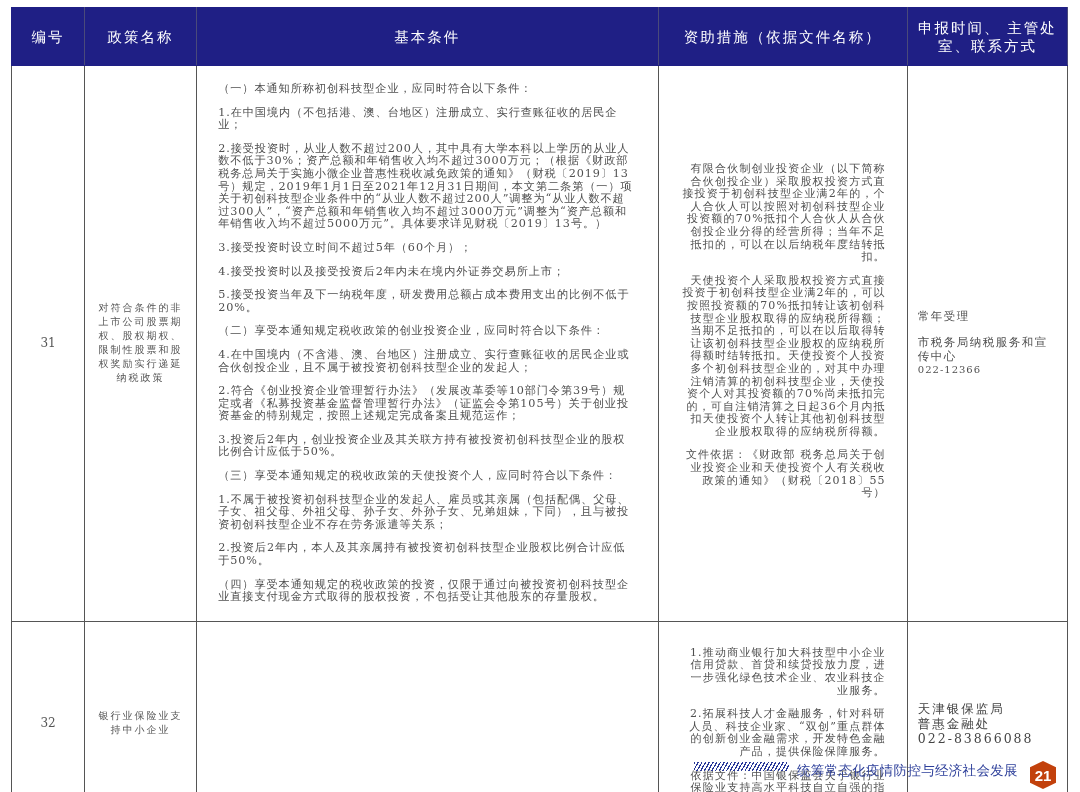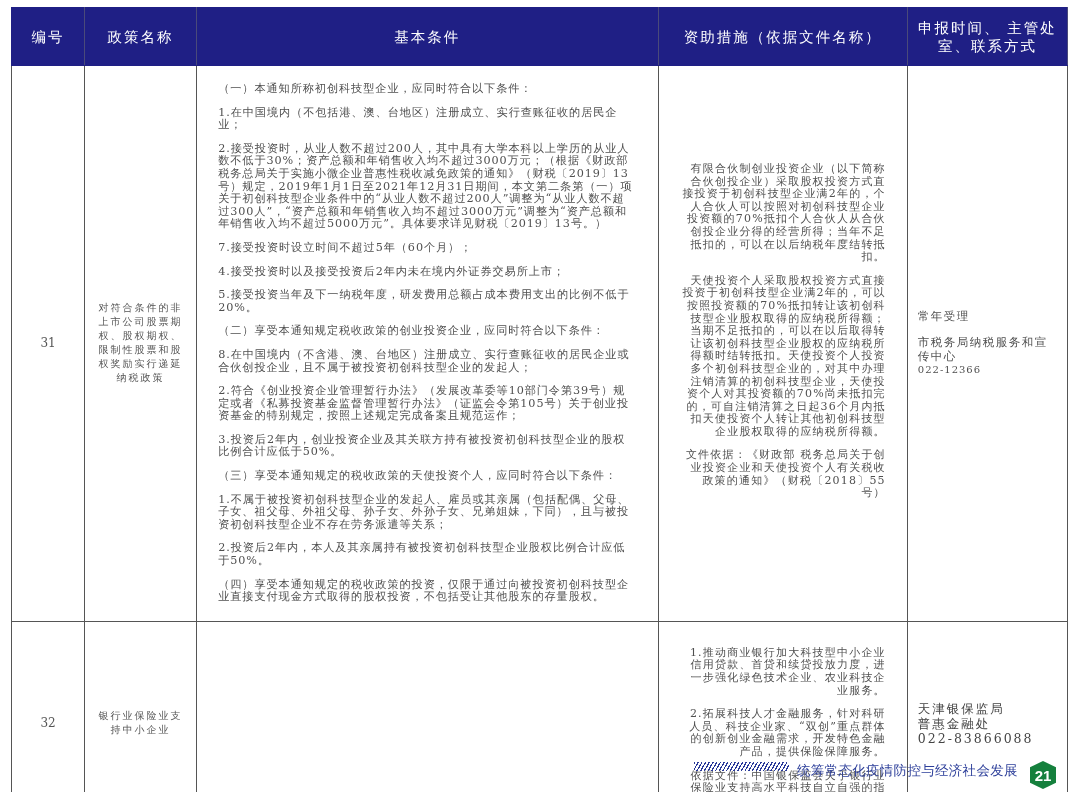--- a/index.html
+++ b/index.html
@@ -25,21 +25,21 @@
     .cond p, .aid p { margin: 11px; }
     .aid-wrap-31 { padding-top: 80px; }
     .aid-wrap-32 { padding-top: 8px; }
     .contact .gap { height: 12px; }
     .contact .phone { letter-spacing: 1px; font-size: 10px; }
     .contact32 .line { font-size: 12.5px; line-height: 15px; letter-spacing: 2px; color: #444; }
     .footer { position: absolute; left: 694px; top: 762px; height: 26px; display: flex; align-items: flex-start; }
     .stripes { width: 95px; height: 9px; margin-right: 8px;
                background: repeating-linear-gradient(120deg, #2a3a9a 0px, #2a3a9a 1.2px, transparent 1.2px, transparent 3.2px); }
     .footer-text { font-family: "DejaVu Sans", "Liberation Sans", sans-serif; font-size: 13.5px; color: #2d3f9a; letter-spacing: 0.3px; }
-    .page-badge { position: absolute; left: 1030px; top: 761px; width: 26px; height: 28px; background: #15803d;
+    .page-badge { position: absolute; left: 1030px; top: 761px; width: 26px; height: 28px; background: #c2410c;
                   clip-path: polygon(50% 0%, 100% 22%, 100% 78%, 50% 100%, 0% 78%, 0% 22%);
                   color: #fff; font-family: "Liberation Sans", sans-serif; font-size: 15px; font-weight: bold;
                   display: flex; align-items: center; justify-content: center; }
   </style>
 </head>
 <body>
 
 <table class="table">
   <colgroup>
     <col class="c-num">
@@ -58,25 +58,25 @@
     </tr>
   </thead>
   <tbody>
     <tr class="row31">
       <td class="num">31</td>
       <td class="name">对符合条件的非上市公司股票期权、股权期权、限制性股票和股权奖励实行递延纳税政策</td>
       <td class="cond">
         <p>（一）本通知所称初创科技型企业，应同时符合以下条件：</p>
         <p>1.在中国境内（不包括港、澳、台地区）注册成立、实行查账征收的居民企业；</p>
         <p>2.接受投资时，从业人数不超过200人，其中具有大学本科以上学历的从业人数不低于30%；资产总额和年销售收入均不超过3000万元；（根据《财政部 税务总局关于实施小微企业普惠性税收减免政策的通知》（财税〔2019〕13号）规定，2019年1月1日至2021年12月31日期间，本文第二条第（一）项关于初创科技型企业条件中的“从业人数不超过200人”调整为“从业人数不超过300人”，“资产总额和年销售收入均不超过3000万元”调整为“资产总额和年销售收入均不超过5000万元”。具体要求详见财税〔2019〕13号。）</p>
-        <p>7.接受投资时设立时间不超过5年（60个月）；</p>
+        <p>3.接受投资时设立时间不超过5年（60个月）；</p>
         <p>4.接受投资时以及接受投资后2年内未在境内外证券交易所上市；</p>
         <p>5.接受投资当年及下一纳税年度，研发费用总额占成本费用支出的比例不低于20%。</p>
         <p>（二）享受本通知规定税收政策的创业投资企业，应同时符合以下条件：</p>
-        <p>8.在中国境内（不含港、澳、台地区）注册成立、实行查账征收的居民企业或合伙创投企业，且不属于被投资初创科技型企业的发起人；</p>
+        <p>4.在中国境内（不含港、澳、台地区）注册成立、实行查账征收的居民企业或合伙创投企业，且不属于被投资初创科技型企业的发起人；</p>
         <p>2.符合《创业投资企业管理暂行办法》（发展改革委等10部门令第39号）规定或者《私募投资基金监督管理暂行办法》（证监会令第105号）关于创业投资基金的特别规定，按照上述规定完成备案且规范运作；</p>
         <p>3.投资后2年内，创业投资企业及其关联方持有被投资初创科技型企业的股权比例合计应低于50%。</p>
         <p>（三）享受本通知规定的税收政策的天使投资个人，应同时符合以下条件：</p>
         <p>1.不属于被投资初创科技型企业的发起人、雇员或其亲属（包括配偶、父母、子女、祖父母、外祖父母、孙子女、外孙子女、兄弟姐妹，下同），且与被投资初创科技型企业不存在劳务派遣等关系；</p>
         <p>2.投资后2年内，本人及其亲属持有被投资初创科技型企业股权比例合计应低于50%。</p>
         <p>（四）享受本通知规定的税收政策的投资，仅限于通过向被投资初创科技型企业直接支付现金方式取得的股权投资，不包括受让其他股东的存量股权。</p>
       </td>
       <td class="aid">
         <div class="aid-wrap-31">
           <p>有限合伙制创业投资企业（以下简称合伙创投企业）采取股权投资方式直接投资于初创科技型企业满2年的，个人合伙人可以按照对初创科技型企业投资额的70%抵扣个人合伙人从合伙创投企业分得的经营所得；当年不足抵扣的，可以在以后纳税年度结转抵扣。</p>

